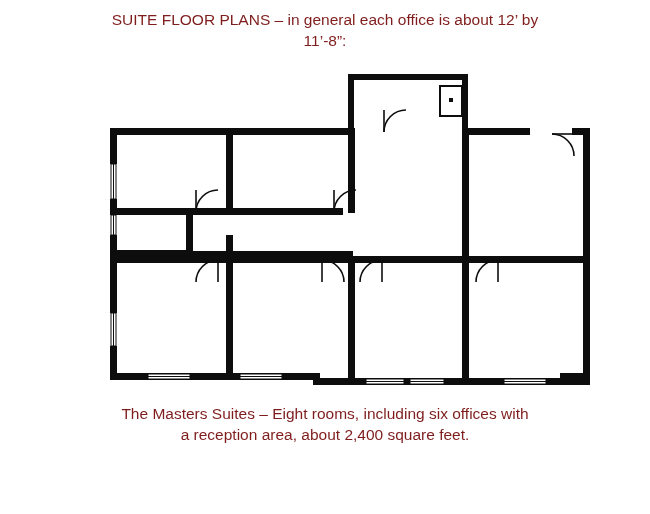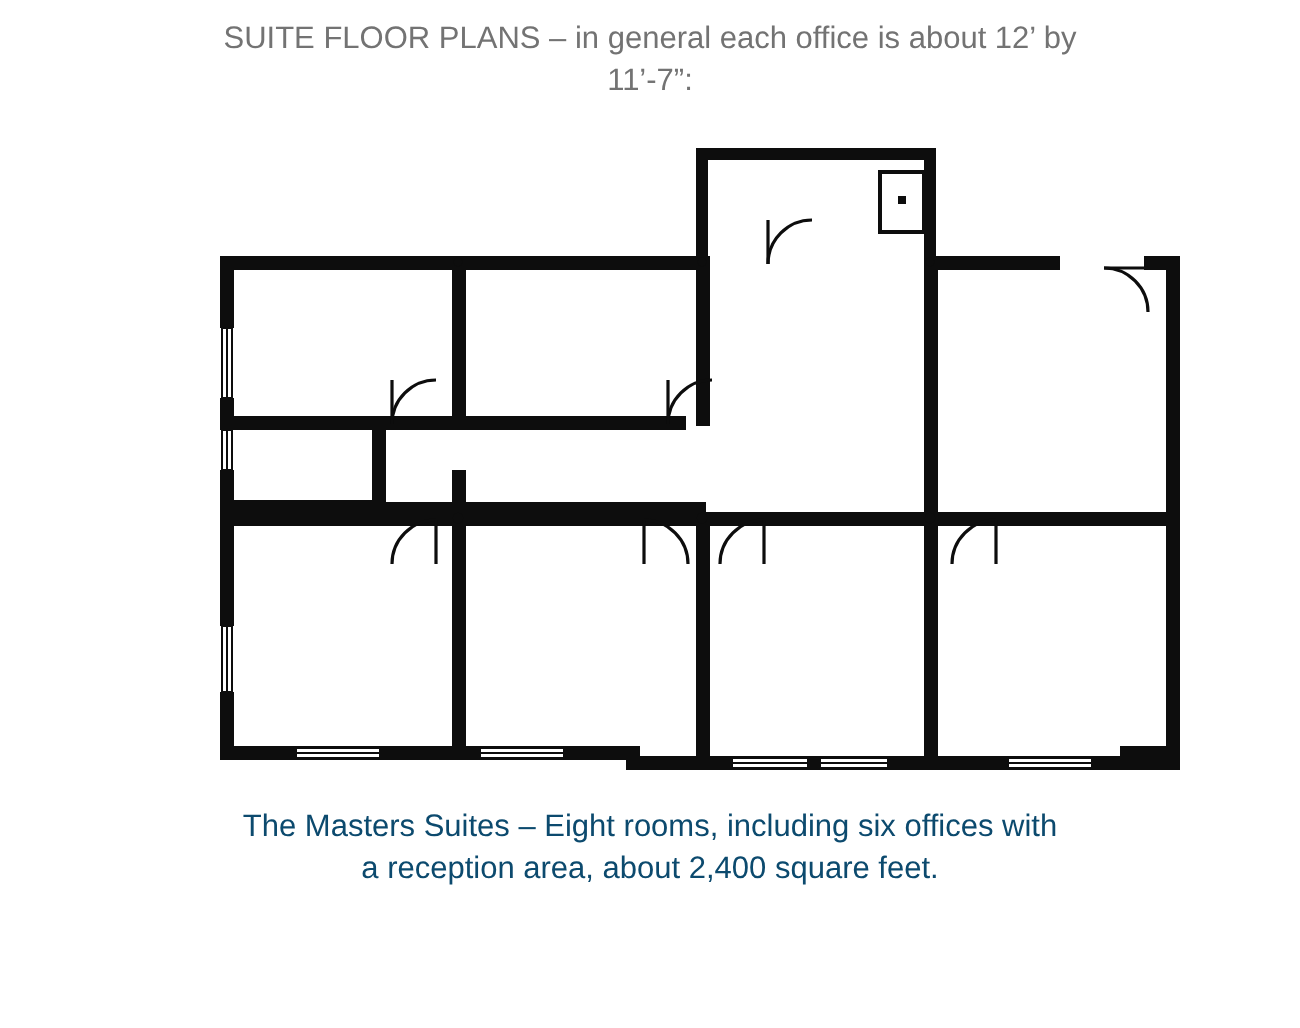--- a/index.html
+++ b/index.html
@@ -21,51 +21,51 @@
     height: 514px;
   }
   .caption-top {
     position: absolute;
     left: 60px;
     top: 10px;
     width: 530px;
     text-align: center;
     font-size: 15.5px;
     line-height: 1.35;
-    color: #737373;
+    color: #7f1d1d;
   }
   .caption-bottom {
     position: absolute;
     left: 60px;
     top: 404px;
     width: 530px;
     text-align: center;
     font-size: 15.5px;
     line-height: 1.35;
-    color: #0c4a6e;
+    color: #7f1d1d;
   }
   .plan {
     position: absolute;
     left: 0;
     top: 60px;
     width: 650px;
     height: 340px;
   }
   .plan svg {
     display: block;
   }
 </style>
 </head>
 <body>
 
 <div class="page">
 
   <div class="caption-top">
     <div>SUITE FLOOR PLANS – in general each office is about 12’ by</div>
-    <div>11’-7”:</div>
+    <div>11’-8”:</div>
   </div>
 
   <div class="plan">
     <svg width="650" height="340" viewBox="0 0 650 340">
       <g fill="#0d0d0d" stroke="none">
 
         <rect x="348" y="14" width="120" height="6"></rect>
         <rect x="348" y="14" width="6" height="58"></rect>
         <rect x="462" y="14" width="6" height="58"></rect>
 

